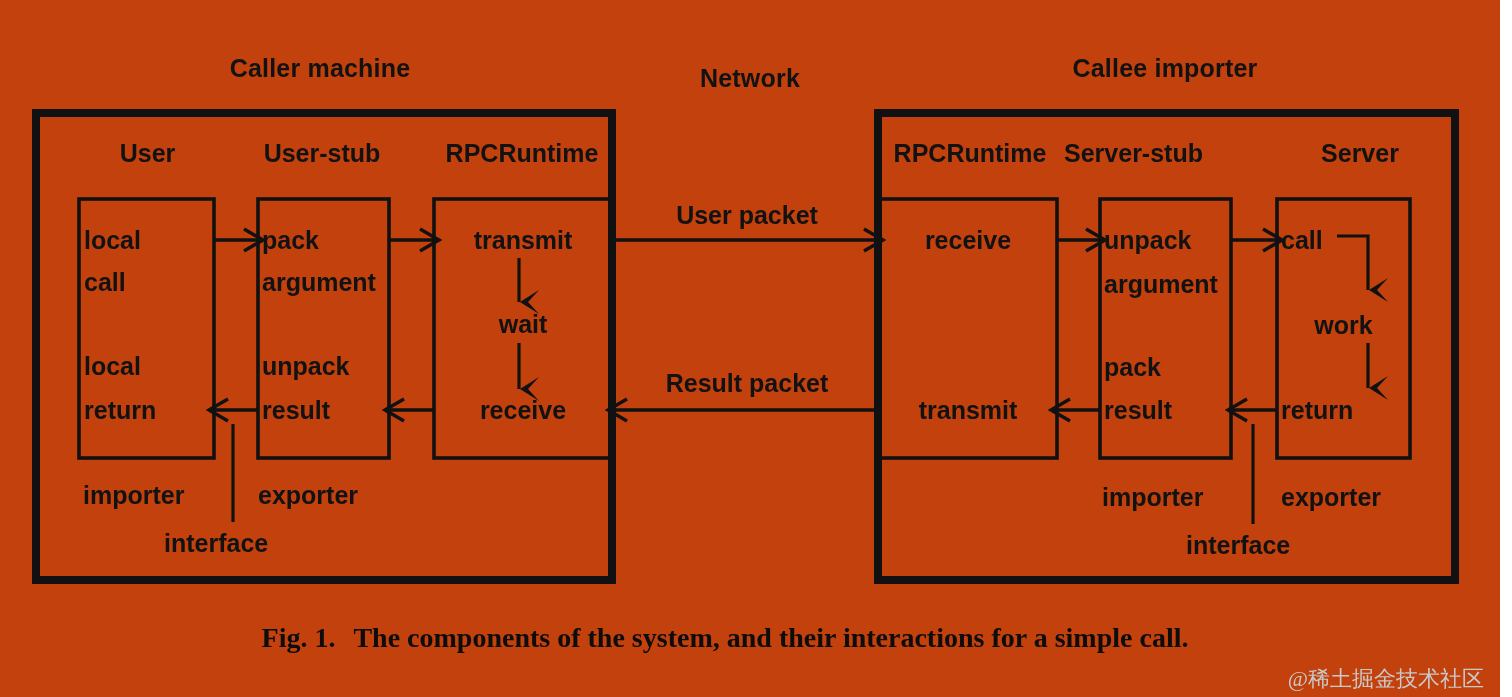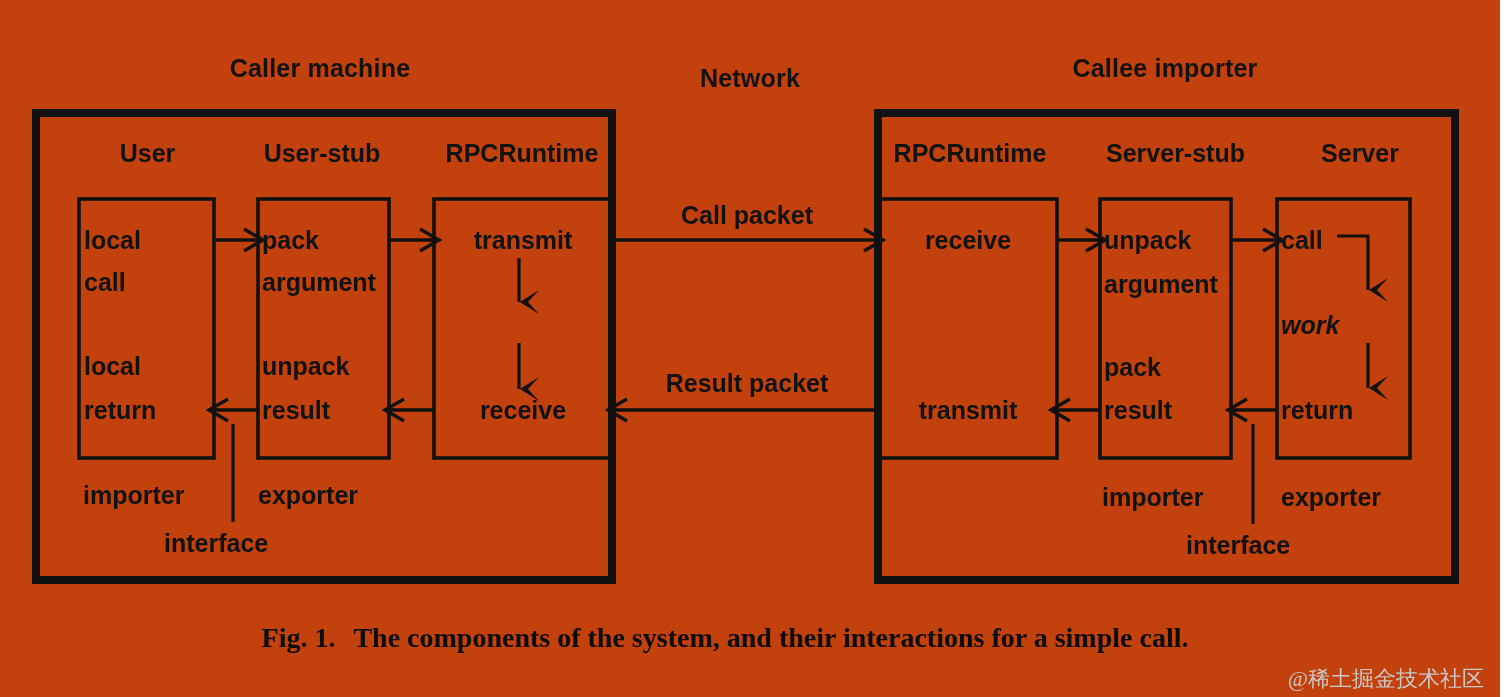--- a/index.html
+++ b/index.html
@@ -142,49 +142,50 @@
 
   <div class="machine-title" style="left:180px; top:54px; width:280px;">Caller machine</div>
   <div class="machine-title" style="left:630px; top:52px; width:240px;margin-top:12px;">Network</div>
   <div class="machine-title" style="left:1025px; top:54px; width:280px;">Callee importer</div>
 
   <div class="col-title" style="left:60px; top:139px; width:175px;">User</div>
   <div class="col-title" style="left:232px; top:139px; width:180px;text-align:center;">User-stub</div>
   <div class="col-title" style="left:427px; top:139px; width:190px;">RPCRuntime</div>
 
   <div class="col-title" style="left:875px; top:139px; width:190px;">RPCRuntime</div>
-  <div class="col-title" style="left:1083px; top:139px; width:185px;">Server-stub</div>
+  <div class="col-title" style="left:1041px; top:139px; width:185px;">Server-stub</div>
   <div class="col-title" style="left:1285px; top:139px; width:150px;">Server</div>
 
   <div class="cell-text" style="left:84px; top:226px;">local</div>
   <div class="cell-text" style="left:84px; top:268px;">call</div>
   <div class="cell-text" style="left:84px; top:352px;">local</div>
   <div class="cell-text" style="left:84px; top:396px;">return</div>
 
   <div class="cell-text" style="left:262px; top:226px;">pack</div>
   <div class="cell-text" style="left:262px; top:268px;">argument</div>
   <div class="cell-text" style="left:262px; top:352px;">unpack</div>
   <div class="cell-text" style="left:262px; top:396px;">result</div>
 
   <div class="cell-text" style="left:434px; top:226px; width:178px; text-align:center;">transmit</div>
+  <div class="cell-text" style="left:434px; top:310px; width:178px; text-align:center;">wait</div>
   <div class="cell-text" style="left:434px; top:396px; width:178px; text-align:center;">receive</div>
 
   <div class="cell-text" style="left:879px; top:226px; width:178px; text-align:center;">receive</div>
   <div class="cell-text" style="left:879px; top:396px; width:178px; text-align:center;">transmit</div>
 
   <div class="cell-text" style="left:1104px; top:226px;">unpack</div>
   <div class="cell-text" style="left:1104px; top:270px;">argument</div>
   <div class="cell-text" style="left:1104px; top:353px;">pack</div>
   <div class="cell-text" style="left:1104px; top:396px;">result</div>
 
   <div class="cell-text" style="left:1281px; top:226px;">call</div>
-  <div class="cell-text" style="left:1281px; top:311px; width:125px; text-align:left;font-style:italic;">work</div>
+  <div class="cell-text" style="left:1281px; top:311px; width:125px; text-align:center;">work</div>
   <div class="cell-text" style="left:1281px; top:396px;">return</div>
 
-  <div class="packet-label" style="left:612px; top:201px; width:270px;">Call packet</div>
+  <div class="packet-label" style="left:612px; top:201px; width:270px;">User packet</div>
   <div class="packet-label" style="left:612px; top:369px; width:270px;">Result packet</div>
 
   <div class="role-text" style="left:83px; top:481px;">importer</div>
   <div class="role-text" style="left:258px; top:481px;">exporter</div>
   <div class="role-text" style="left:164px; top:529px;">interface</div>
 
   <div class="role-text" style="left:1102px; top:483px;">importer</div>
   <div class="role-text" style="left:1281px; top:483px;">exporter</div>
   <div class="role-text" style="left:1186px; top:531px;">interface</div>
 

